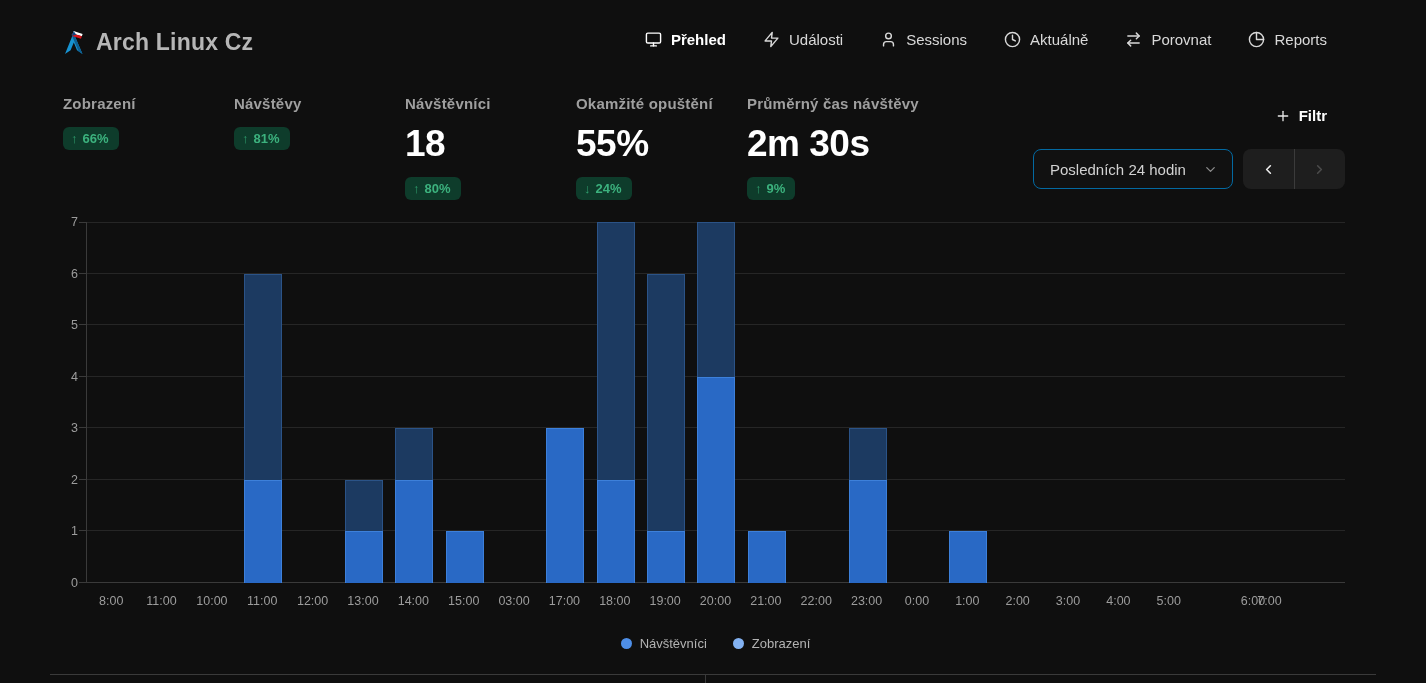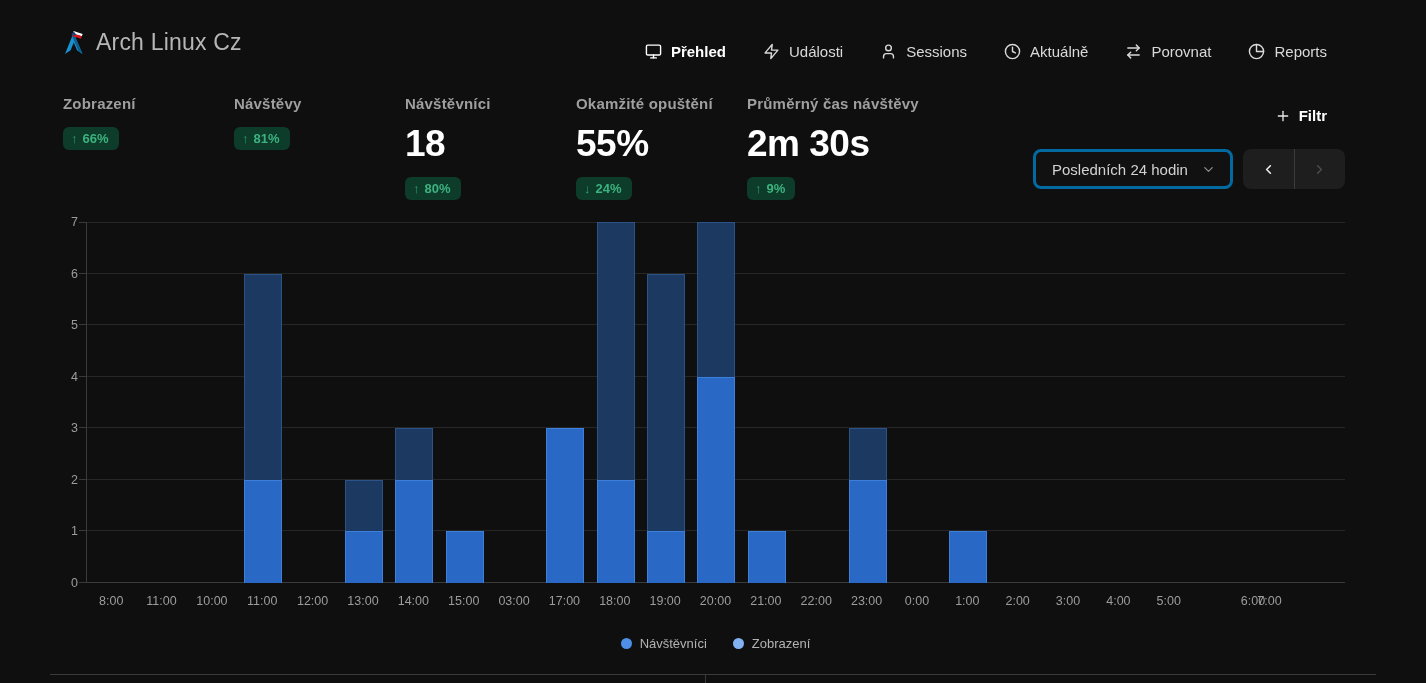--- a/index.html
+++ b/index.html
@@ -5,23 +5,23 @@
   * { margin:0; padding:0; box-sizing:border-box; }
   html,body { background:#0b0b0b; }
   .page {
     position:relative; width:1426px; height:683px; overflow:hidden;
     background:#0f0f0f; font-family:"Liberation Sans", sans-serif;
     -webkit-font-smoothing:antialiased;
   }
 
   
   .brand { position:absolute; left:62px; top:29px; display:flex; align-items:center; gap:10px; cursor:pointer; }
-  .brand h1 { font-size:23px; font-weight:400; color:#b6b6b6; letter-spacing:.2px; }
+  .brand h1 { font-size:23px; font-weight:700; color:#b6b6b6; letter-spacing:.2px; }
   .nav { position:absolute; top:31px; right:99px; display:flex; align-items:center; gap:37px; }
-  .nav-item { display:flex; align-items:center; gap:9px; color:#d9d9d9; font-size:15px; cursor:pointer;margin-top:12px; }
+  .nav-item { display:flex; align-items:center; gap:9px; color:#d9d9d9; font-size:15px; cursor:pointer; }
   .nav-item svg { width:17px; height:17px; stroke:#d9d9d9; }
   .nav-item.active { color:#ffffff; font-weight:700; }
   .nav-item.active svg { stroke:#ffffff; }
 
   
   .metrics { position:absolute; left:63px; top:95px; display:flex; }
   .metric { width:171px; }
   .metric-label { font-size:15px; font-weight:700; color:#9f9f9f; letter-spacing:.2px; white-space:nowrap; }
   .metric-value { margin-top:13px; font-size:37px; font-weight:700; color:#ffffff; letter-spacing:-.5px; line-height:1; white-space:nowrap; }
   .metric-badge {
@@ -30,21 +30,21 @@
     font-size:13px; font-weight:700;
   }
   .metric-badge .arrow { font-size:13px; font-weight:400; color:#2f9e6d; }
 
   
   .filter-btn { position:absolute; top:107px; right:99px; display:flex; align-items:center; gap:8px;
     color:#ffffff; font-size:15px; font-weight:700; cursor:pointer; }
   .filter-btn svg { width:16px; height:16px; stroke:#e8e8e8; }
   .range-select {
     position:absolute; left:1033px; top:149px; width:200px; height:40px;
-    border:3px solid #0369a1; border-radius:8px; background:#111111;
+    border:1px solid #0369a1; border-radius:8px; background:#111111;
     display:flex; align-items:center; justify-content:space-between;
     padding:0 14px 0 16px; color:#d2d2d2; font-size:15px; cursor:pointer;
   }
   .range-select svg { width:15px; height:15px; stroke:#8d8d8d; }
   .pager {
     position:absolute; left:1243px; top:149px; width:102px; height:40px;
     background:#1e1e1e; border-radius:8px; display:flex; overflow:hidden;
   }
   .pager-btn { width:51px; display:flex; align-items:center; justify-content:center; cursor:pointer; }
   .pager-btn svg { width:15px; height:15px; }

